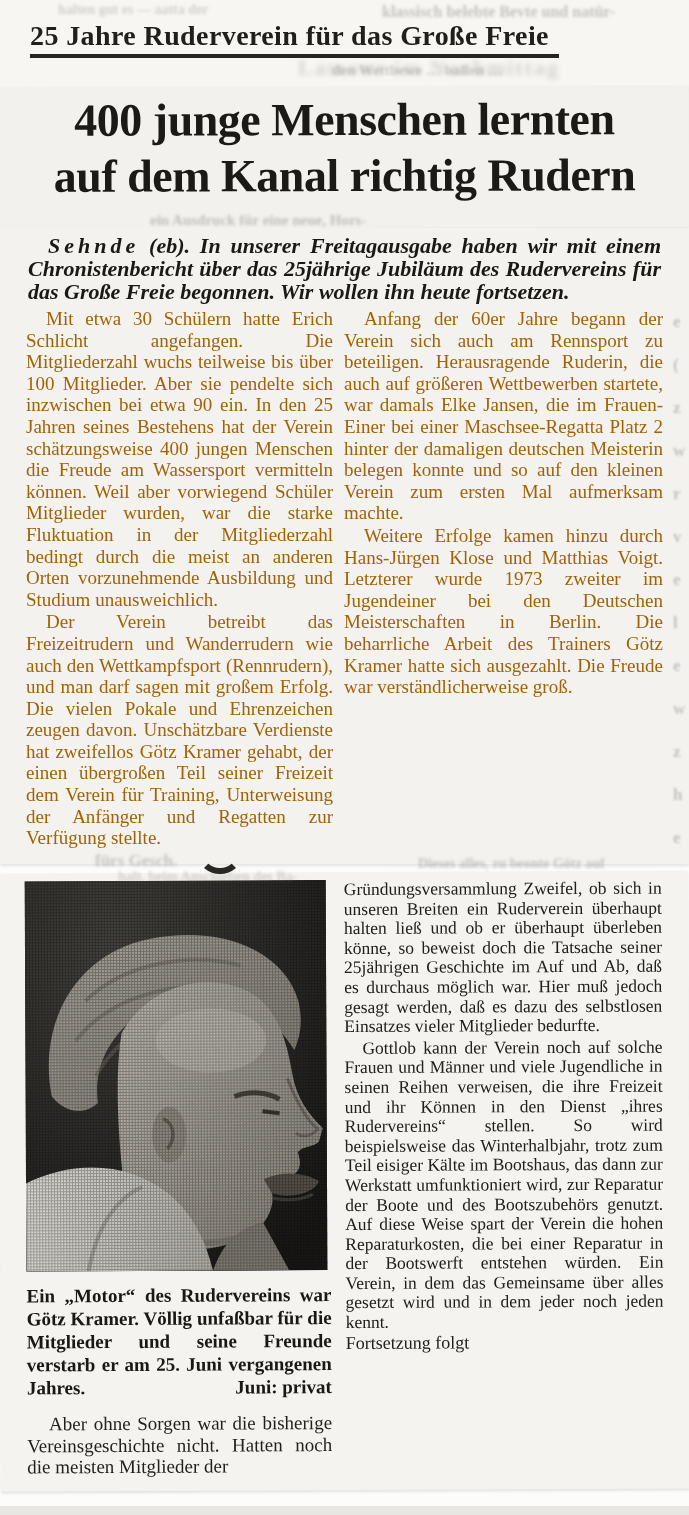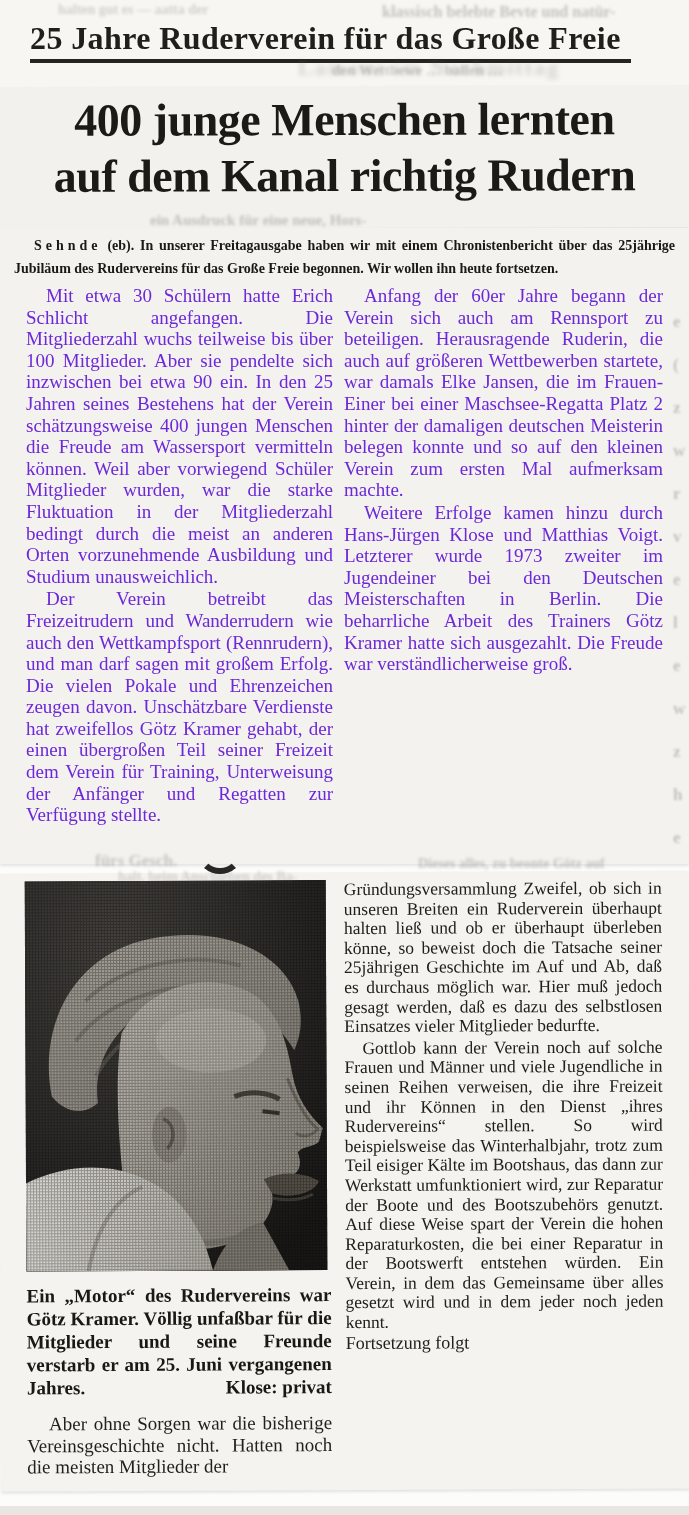--- a/index.html
+++ b/index.html
@@ -8,44 +8,44 @@
     background:#fcfcfb;
     font-family:"Liberation Serif", serif;
     color:#211f1c;
   }
   .piece { position:absolute; box-shadow:0 2px 3px rgba(0,0,0,0.10); }
 
   
   .piece-kicker { left:0; top:0; width:689px; height:88px; background:#f7f6f2; }
   .kicker { position:absolute; left:30px; top:20px; }
   .kicker-text {
-    font-size:32px; font-weight:bold; color:#201f1c; letter-spacing:0.4px;
+    font-size:28px; font-weight:bold; color:#201f1c; letter-spacing:0.4px;
     border-bottom:4px solid #262420; padding:0 10px 3px 0;
   }
 
   
   .piece-headline { left:0; top:86px; width:689px; height:142px; background:#f2f1ed; transform:rotate(-0.15deg); }
   .headline {
     margin:0; padding:6px 16px 0;
     font-size:46px; line-height:56px; font-weight:bold; letter-spacing:-0.5px;
     text-align:center; color:#1b1a17;
   }
 
   
   .piece-body { left:0; top:228px; width:689px; height:636px; background:#f3f2ee; }
   .lead {
-    margin:6px 14px 5px; font-size:14px; line-height:23px; font-weight:bold;
-    text-align:justify; text-indent:20px; color:#1a1916;
+    margin:6px 28px 5px; font-size:22px; line-height:23px; font-weight:bold;
+    text-align:justify; text-indent:20px; color:#1a1916;font-style:italic;
   }
   .cols { display:flex; gap:11px; padding:0 26px; }
   .col-left  { width:307px; }
   .col-right { width:319px; }
   .bodypar {
     margin:0; font-size:19px; line-height:21.6px; text-align:justify;
-    text-indent:20px; color:#6d28d9;
+    text-indent:20px; color:#a16207;
   }
   .bodypar + .bodypar { margin-top:1px; }
 
   
   .piece-lower { left:0; top:872px; width:689px; height:618px; background:#f4f3ef; transform:rotate(-0.25deg); }
   .cols2 { display:flex; gap:14px; padding:8px 26px 0; }
   .lcol { width:305px; }
   .rcol { width:318px; }
   figure.photo { margin:0; position:relative; width:301px; height:390px; background:#23221f; }
   figure.photo svg { display:block; width:301px; height:390px; }
@@ -175,21 +175,21 @@
 
             <path d="M150,358 C180,367 214,361 236,344" stroke="#7b766d" stroke-width="6" fill="none" opacity="0.5"></path>
 
             <path d="M0,390 L0,302 C32,286 72,281 106,293 C142,306 172,332 186,390 Z" fill="url(#shirtG)"></path>
             <path d="M62,390 C71,342 92,316 116,306" stroke="#a8a59c" stroke-width="4" fill="none" opacity="0.8"></path>
             <path d="M186,390 C196,362 212,347 236,342 L262,390 Z" fill="#8a857c"></path>
             <rect width="300" height="390" filter="url(#grain)" opacity="0.30"></rect>
           </svg>
           <div class="halftone"></div>
         </figure>
-        <p class="caption"><span>Ein „Motor“ des Rudervereins war Götz Kramer. Völlig unfaßbar für die Mitglieder und seine Freunde verstarb er am 25. Juni vergangenen Jahres. </span><span class="credit">Klose: privat</span></p>
+        <p class="caption"><span>Ein „Motor“ des Rudervereins war Götz Kramer. Völlig unfaßbar für die Mitglieder und seine Freunde verstarb er am 25. Juni vergangenen Jahres. </span><span class="credit">Juni: privat</span></p>
         <p class="bl-para">Aber ohne Sorgen war die bisherige Vereinsgeschichte nicht. Hatten noch die meisten Mitglieder der</p>
       </div>
       <div class="rcol">
         <p>Gründungsversammlung Zweifel, ob sich in unseren Breiten ein Ruderverein überhaupt halten ließ und ob er überhaupt überleben könne, so beweist doch die Tatsache seiner 25jährigen Geschichte im Auf und Ab, daß es durchaus möglich war. Hier muß jedoch gesagt werden, daß es dazu des selbstlosen Einsatzes vieler Mitglieder bedurfte.</p>
         <p class="indent">Gottlob kann der Verein noch auf solche Frauen und Männer und viele Jugendliche in seinen Reihen verweisen, die ihre Freizeit und ihr Können in den Dienst „ihres Rudervereins“ stellen. So wird beispielsweise das Winterhalbjahr, trotz zum Teil eisiger Kälte im Bootshaus, das dann zur Werkstatt umfunktioniert wird, zur Reparatur der Boote und des Bootszubehörs genutzt. Auf diese Weise spart der Verein die hohen Reparaturkosten, die bei einer Reparatur in der Bootswerft entstehen würden. Ein Verein, in dem das Gemeinsame über alles gesetzt wird und in dem jeder noch jeden kennt.</p>
         <p class="continuation">Fortsetzung folgt</p>
       </div>
     </div>
   </div>
 

